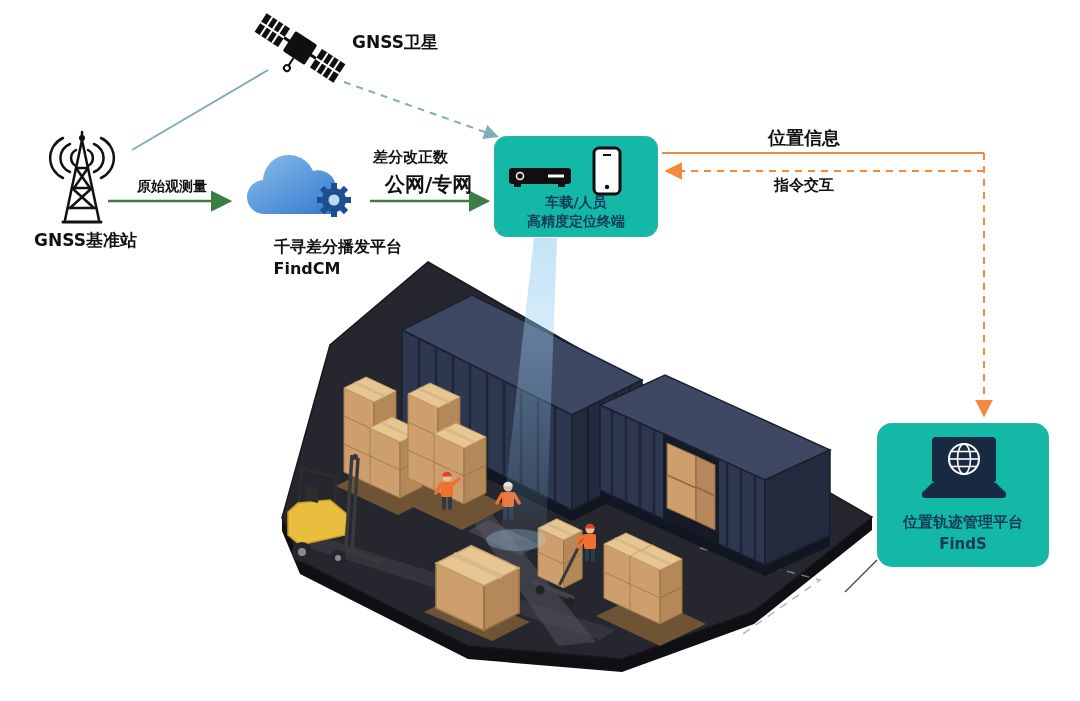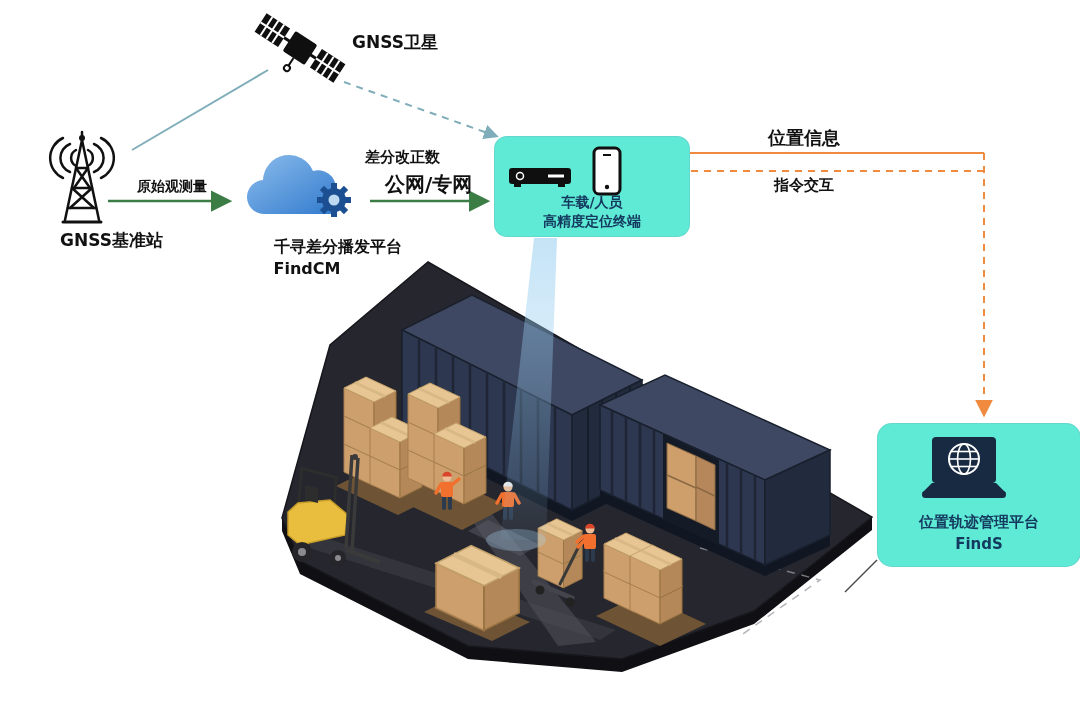--- a/index.html
+++ b/index.html
@@ -1,21 +1,21 @@
 <!DOCTYPE html>
 <html><head>
 <meta charset="utf-8">
 <style>
   html,body{margin:0;padding:0;background:#fff;}
   .canvas{position:relative;width:1080px;height:701px;background:#ffffff;overflow:hidden;
           font-family:"DejaVu Sans","Liberation Sans",sans-serif;}
   .layer{position:absolute;left:0;top:0;}
   .lbl{position:absolute;color:#111;font-weight:700;line-height:1.25;white-space:nowrap;}
   .lbl.center{text-align:center;white-space:normal;}
-  .panel{position:absolute;background:#5eead4;border-radius:13px;box-shadow:0 0 0 1px rgba(120,160,190,.25) inset;padding-left:32px;}
+  .panel{position:absolute;background:#14b8a6;border-radius:13px;box-shadow:0 0 0 1px rgba(120,160,190,.25) inset;}
   .plbl{position:absolute;left:0;width:100%;text-align:center;color:#14395e;font-weight:700;}
   .icon{position:absolute;}
 </style>
 </head>
 <body>
 
 <div class="canvas">
 
   <svg class="layer" width="1080" height="701" viewBox="0 0 1080 701">
     <defs>
@@ -216,24 +216,24 @@
       <path d="M51,38 L63,38 M51,38 L65,58 M63,38 L49,58"></path>
       <path d="M47,58 L67,58 M47,58 L69,78 M67,58 L45,78"></path>
       <path d="M43,78 L71,78"></path>
       <path d="M38,92 L76,92" stroke-width="3"></path>
       <path d="M57,2 L57,10"></path>
       <path d="M38,8 A22,22 0 0 0 38,48 M45,14 A15,15 0 0 0 45,42 M51,20 A9,9 0 0 0 51,36"></path>
       <path d="M76,8 A22,22 0 0 1 76,48 M69,14 A15,15 0 0 1 69,42 M63,20 A9,9 0 0 1 63,36"></path>
     </g>
     <circle cx="57" cy="8" r="3" fill="#111"></circle>
   </svg>
-  <div class="lbl center" style="left:8px;top:230px;width:155px;font-size:17px;text-align:right;">GNSS基准站</div>
+  <div class="lbl center" style="left:8px;top:230px;width:155px;font-size:17px;">GNSS基准站</div>
 
   <div class="lbl center" style="left:116px;top:178px;width:112px;font-size:14px;">原始观测量</div>
-  <div class="lbl" style="left:365px;top:148px;font-size:15px;">差分改正数</div>
+  <div class="lbl" style="left:373px;top:148px;font-size:15px;">差分改正数</div>
   <div class="lbl" style="left:385px;top:172px;font-size:20px;">公网/专网</div>
   <div class="lbl center" style="left:748px;top:127px;width:112px;font-size:18px;">位置信息</div>
   <div class="lbl center" style="left:748px;top:176px;width:112px;font-size:15px;">指令交互</div>
 
   <svg class="icon" style="left:233px;top:136px;" width="132" height="102" viewBox="0 0 132 102">
     <defs>
       <linearGradient id="cg" x1="0" y1="0" x2="1" y2="1">
         <stop offset="0" stop-color="#8cbdec"></stop>
           <stop offset="1" stop-color="#2f78cc"></stop>
       </linearGradient>

